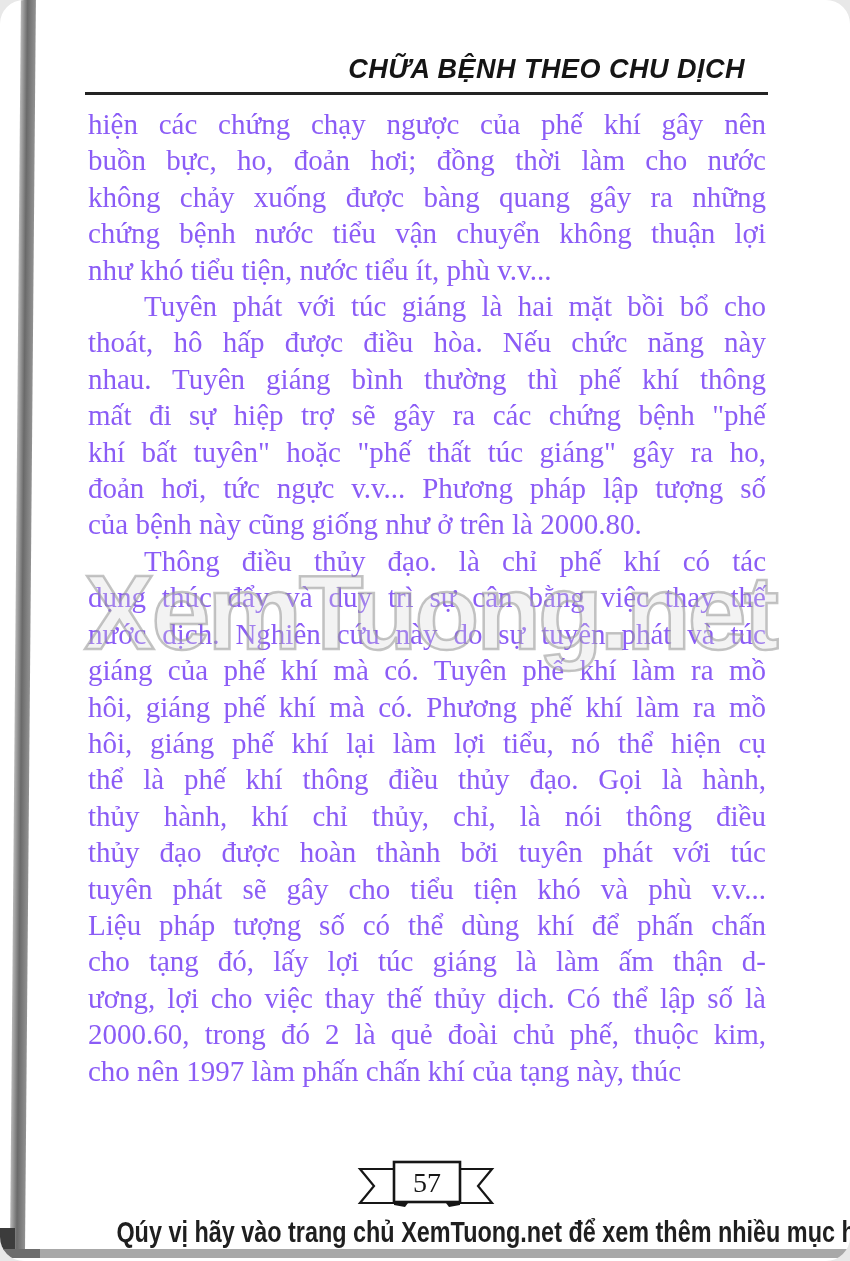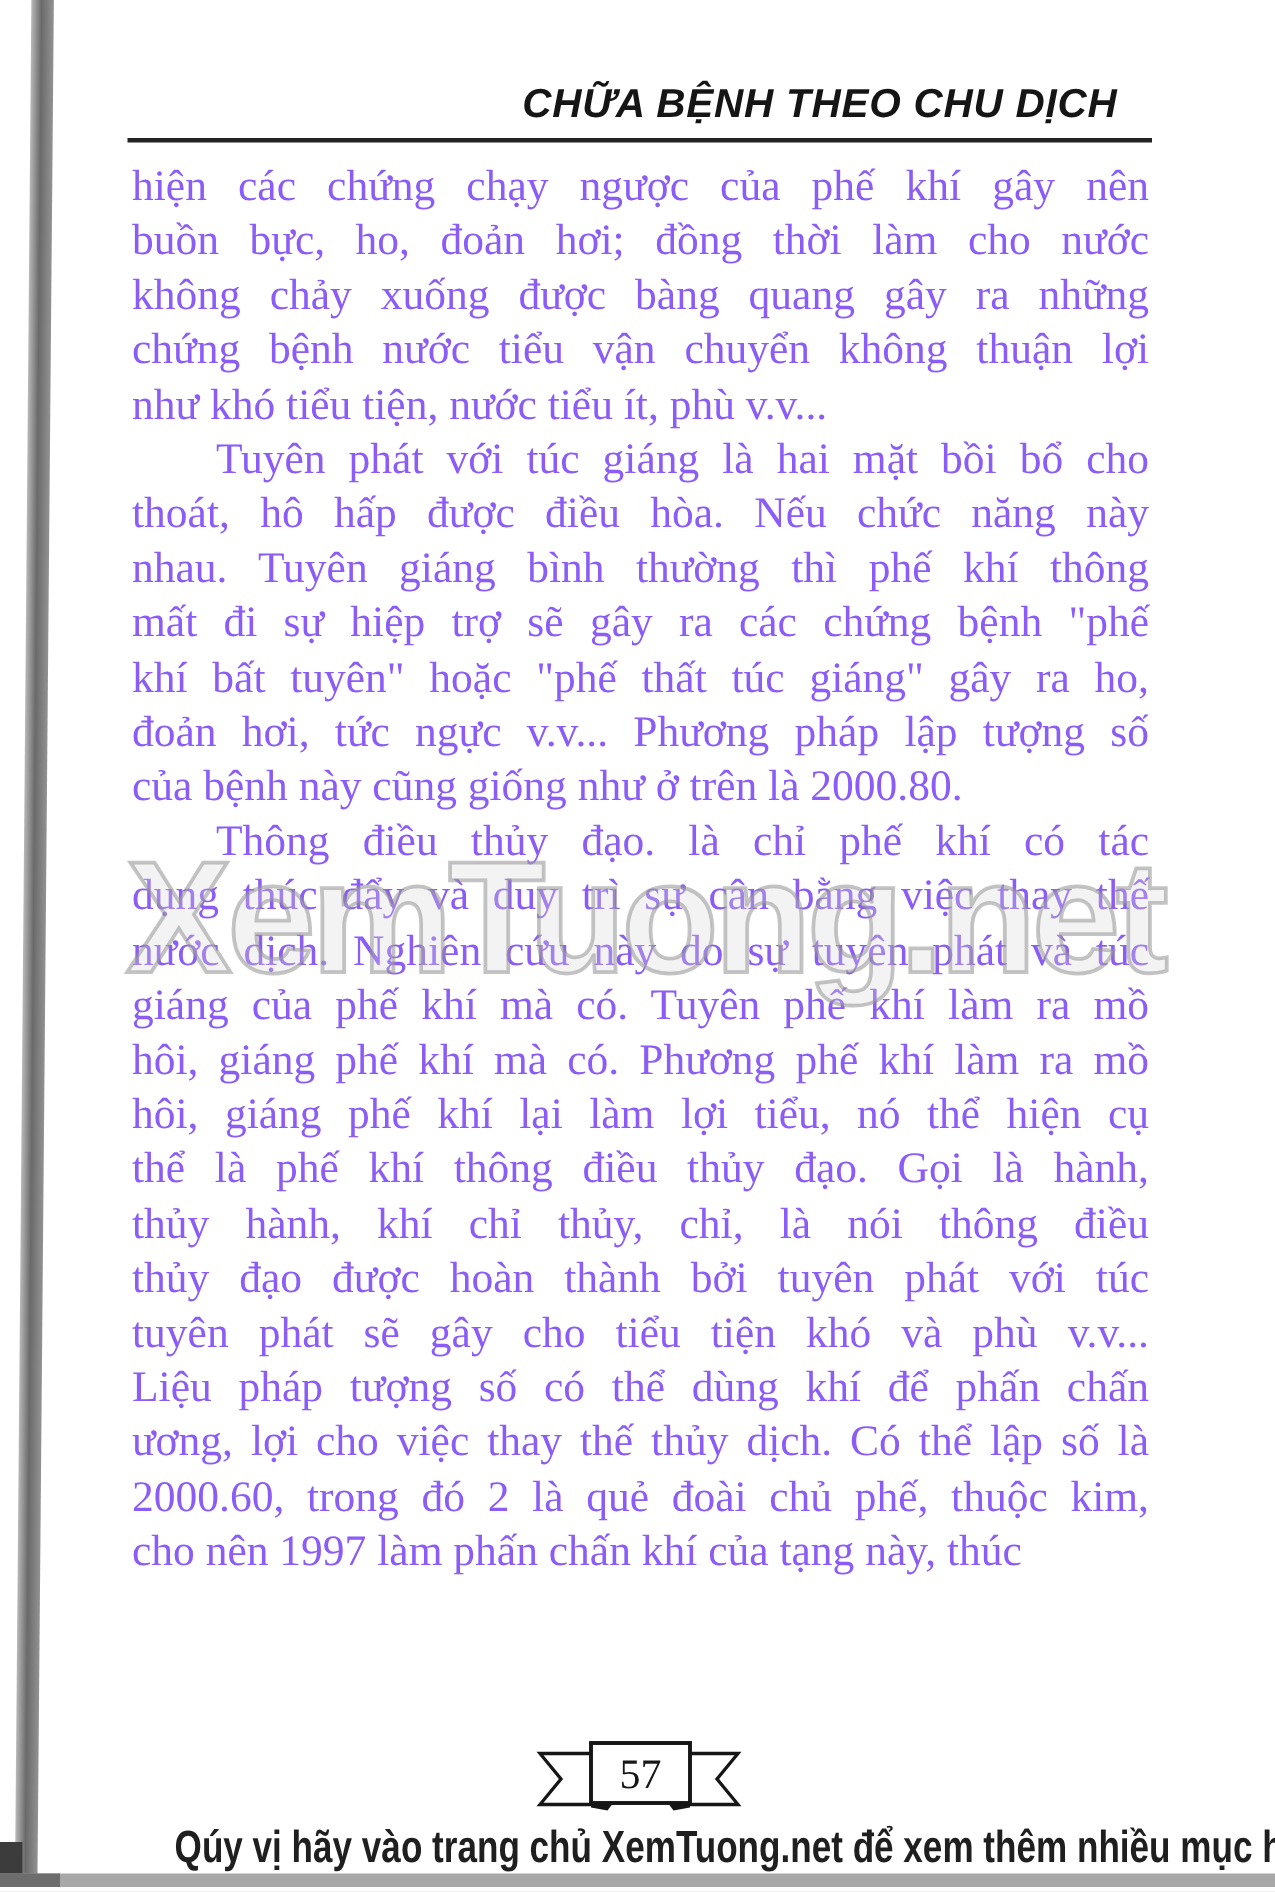--- a/index.html
+++ b/index.html
@@ -1,19 +1,20 @@
 <!DOCTYPE html>
 <html><head>
 <meta charset="utf-8">
 <style>
   html,body { margin:0; padding:0; background:#e8e8e8; }
   .page {
     position:relative; width:850px; height:1261px; margin:0 auto;
     background:#ffffff; overflow:hidden;
     font-family:"Liberation Serif", serif;
+    border-radius:24px;
   }
 
   
   .binding-shadow {
     position:absolute; left:10px; top:-4px; width:15px; height:1254px;
     background:linear-gradient(to right,#b9b9b9,#6a6a6a 45%,#929292);
     transform:rotate(0.5deg); transform-origin:bottom left;
   }
   .binding-foot {
     position:absolute; left:0; top:1228px; width:15px; height:22px;
@@ -108,20 +109,21 @@
       <div class="line">dụng thúc đẩy và duy trì sự cân bằng việc thay thế</div>
       <div class="line">nước dịch. Nghiên cứu này do sự tuyên phát và túc</div>
       <div class="line">giáng của phế khí mà có. Tuyên phế khí làm ra mồ</div>
       <div class="line">hôi, giáng phế khí mà có. Phương phế khí làm ra mồ</div>
       <div class="line">hôi, giáng phế khí lại làm lợi tiểu, nó thể hiện cụ</div>
       <div class="line">thể là phế khí thông điều thủy đạo. Gọi là hành,</div>
       <div class="line">thủy hành, khí chỉ thủy, chỉ, là nói thông điều</div>
       <div class="line">thủy đạo được hoàn thành bởi tuyên phát với túc</div>
       <div class="line">tuyên phát sẽ gây cho tiểu tiện khó và phù v.v...</div>
       <div class="line">Liệu pháp tượng số có thể dùng khí để phấn chấn</div>
+      <div class="line">cho tạng đó, lấy lợi túc giáng là làm ấm thận d-</div>
       <div class="line">ương, lợi cho việc thay thế thủy dịch. Có thể lập số là</div>
       <div class="line">2000.60, trong đó 2 là quẻ đoài chủ phế, thuộc kim,</div>
       <div class="line last">cho nên 1997 làm phấn chấn khí của tạng này, thúc</div>
     </div>
 
   <div class="watermark">XemTuong.net</div>
 
   <div class="ribbon">
     <svg width="140" height="50" viewBox="0 0 140 50">
       <polygon points="4,9 42,9 42,43 4,43 18,26" fill="#ffffff" stroke="#161616" stroke-width="2.2"></polygon>

